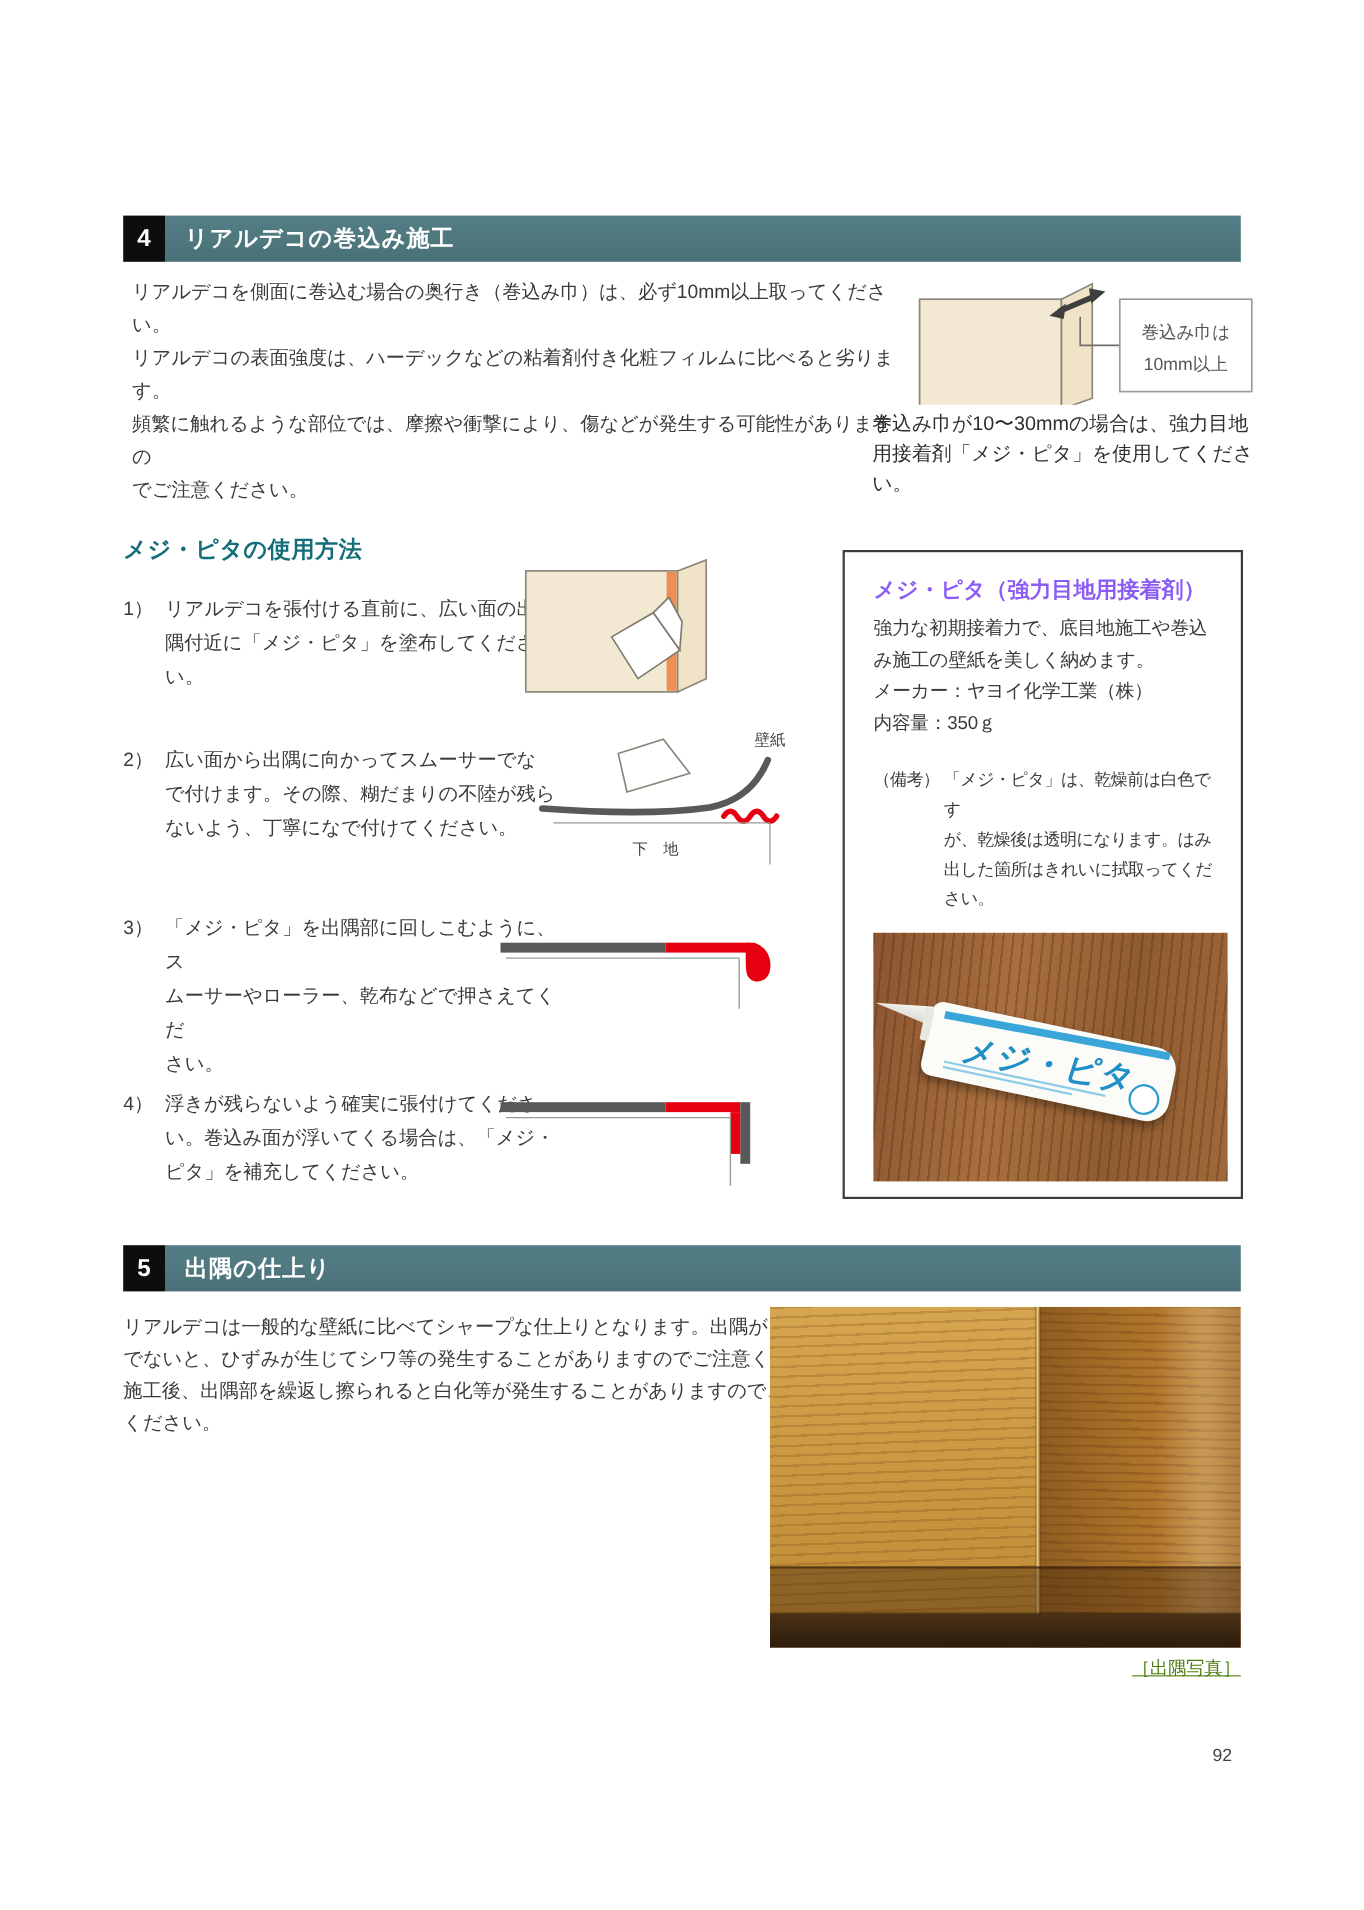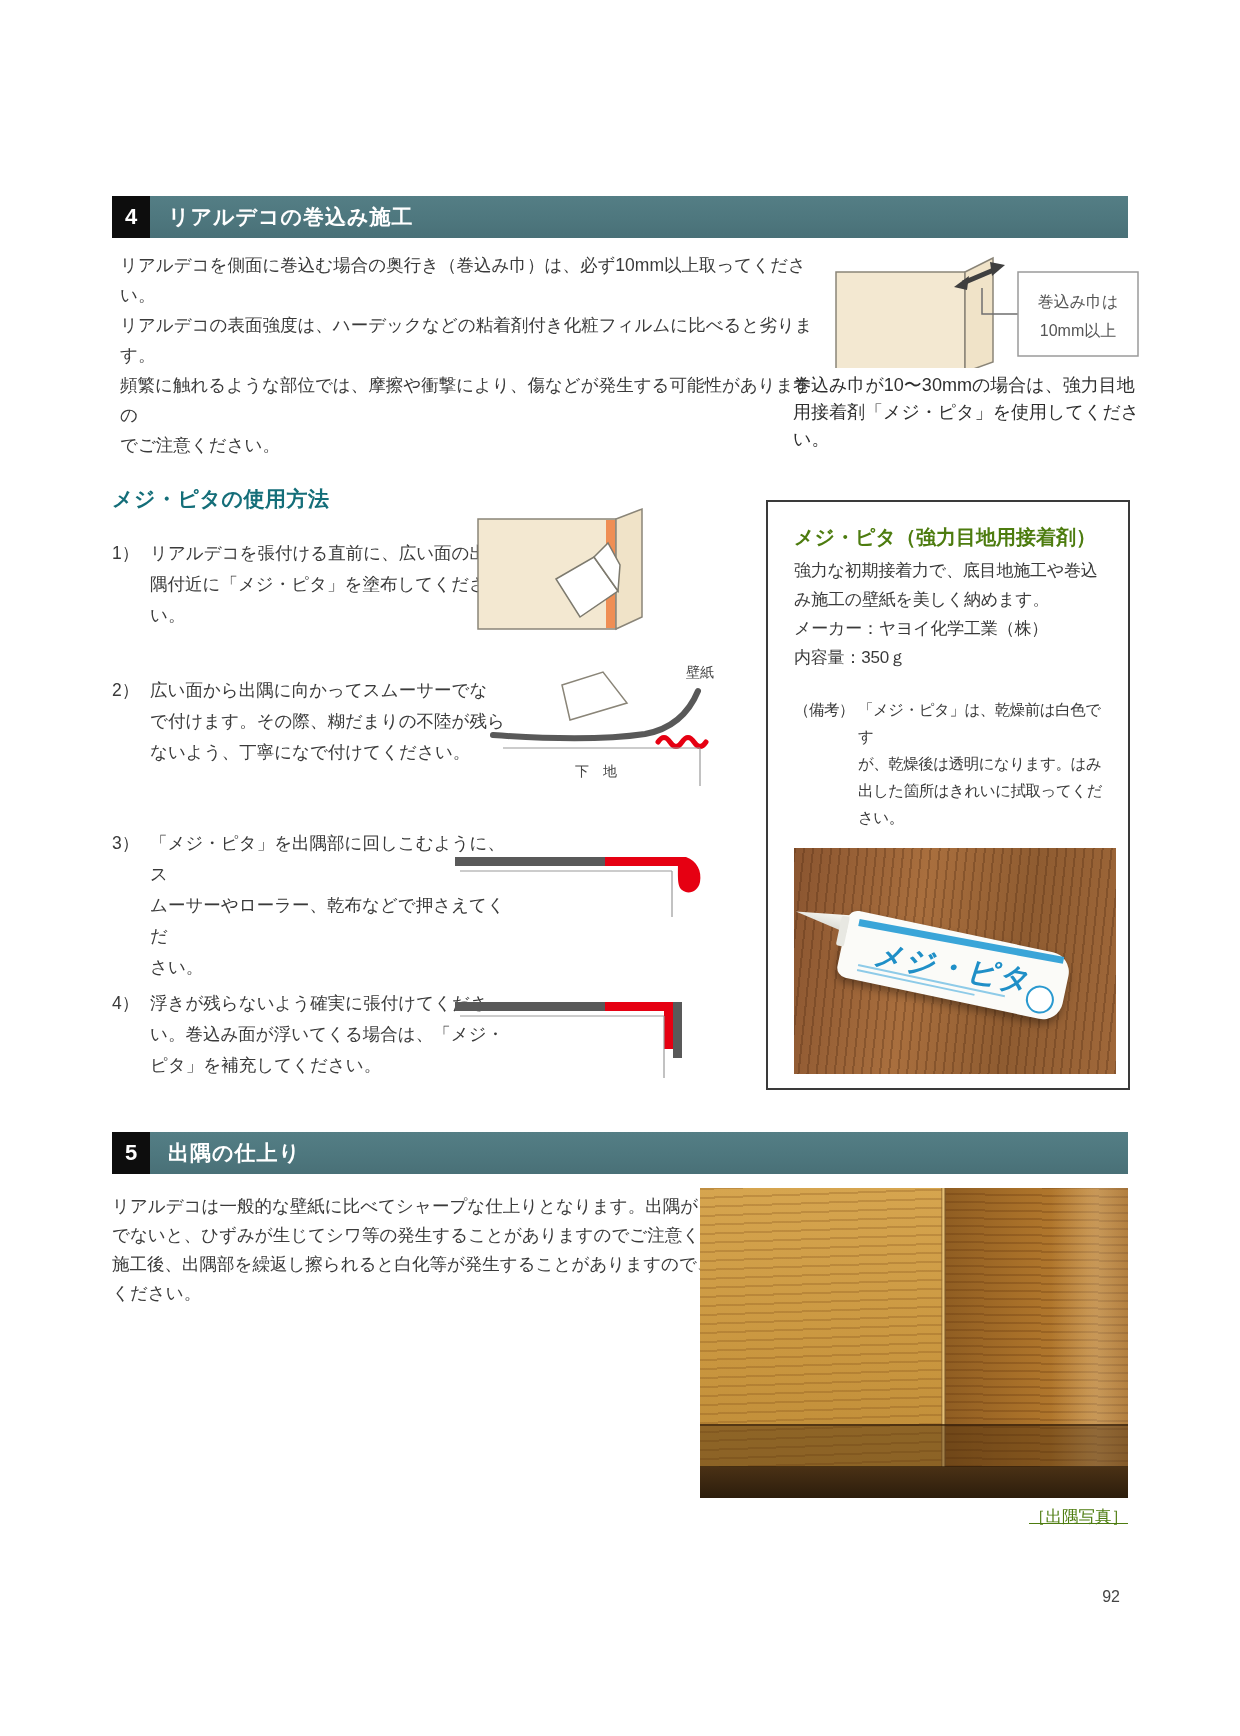--- a/index.html
+++ b/index.html
@@ -24,21 +24,21 @@
   .caption-text{font-size:18px;line-height:27px;color:#2e2e2e;}
   .usage-heading{font-size:21px;font-weight:bold;color:#146e79;letter-spacing:0.5px;}
   .step{display:flex;}
   .step-num{flex:0 0 38px;font-size:17.5px;line-height:31px;color:#3a3a3a;}
   .step-text{font-size:17.5px;line-height:31px;color:#3a3a3a;width:358px;}
   
   .pbox{
     box-sizing:border-box;width:364px;height:590px;border:2px solid #3a3a3a;background:#ffffff;
     padding:20px 12px 14px 26px;
   }
-  .pbox-title{font-size:20px;font-weight:bold;color:#4d7c0f;line-height:30px;margin-bottom:4px;}
+  .pbox-title{font-size:20px;font-weight:bold;color:#8b5cf6;line-height:30px;margin-bottom:4px;}
   .pbox-line{font-size:17px;line-height:29px;letter-spacing:-0.2px;color:#3a3a3a;}
   .pbox-note{display:flex;margin-top:24px;}
   .pbox-note-label{flex:0 0 64px;font-size:15.5px;line-height:27px;letter-spacing:-0.5px;color:#3a3a3a;}
   .pbox-note-text{font-size:15.5px;line-height:27px;letter-spacing:-0.5px;color:#3a3a3a;width:250px;}
   
   .pphoto{
     position:absolute;left:26px;right:12px;bottom:14px;height:226px;overflow:hidden;
     background:
       repeating-linear-gradient(96deg,rgba(70,35,12,0.28) 0 2px,rgba(0,0,0,0) 2px 9px),
       linear-gradient(100deg,#8a5530 0%,#a96f3e 38%,#8f5c31 68%,#a0683a 100%);

